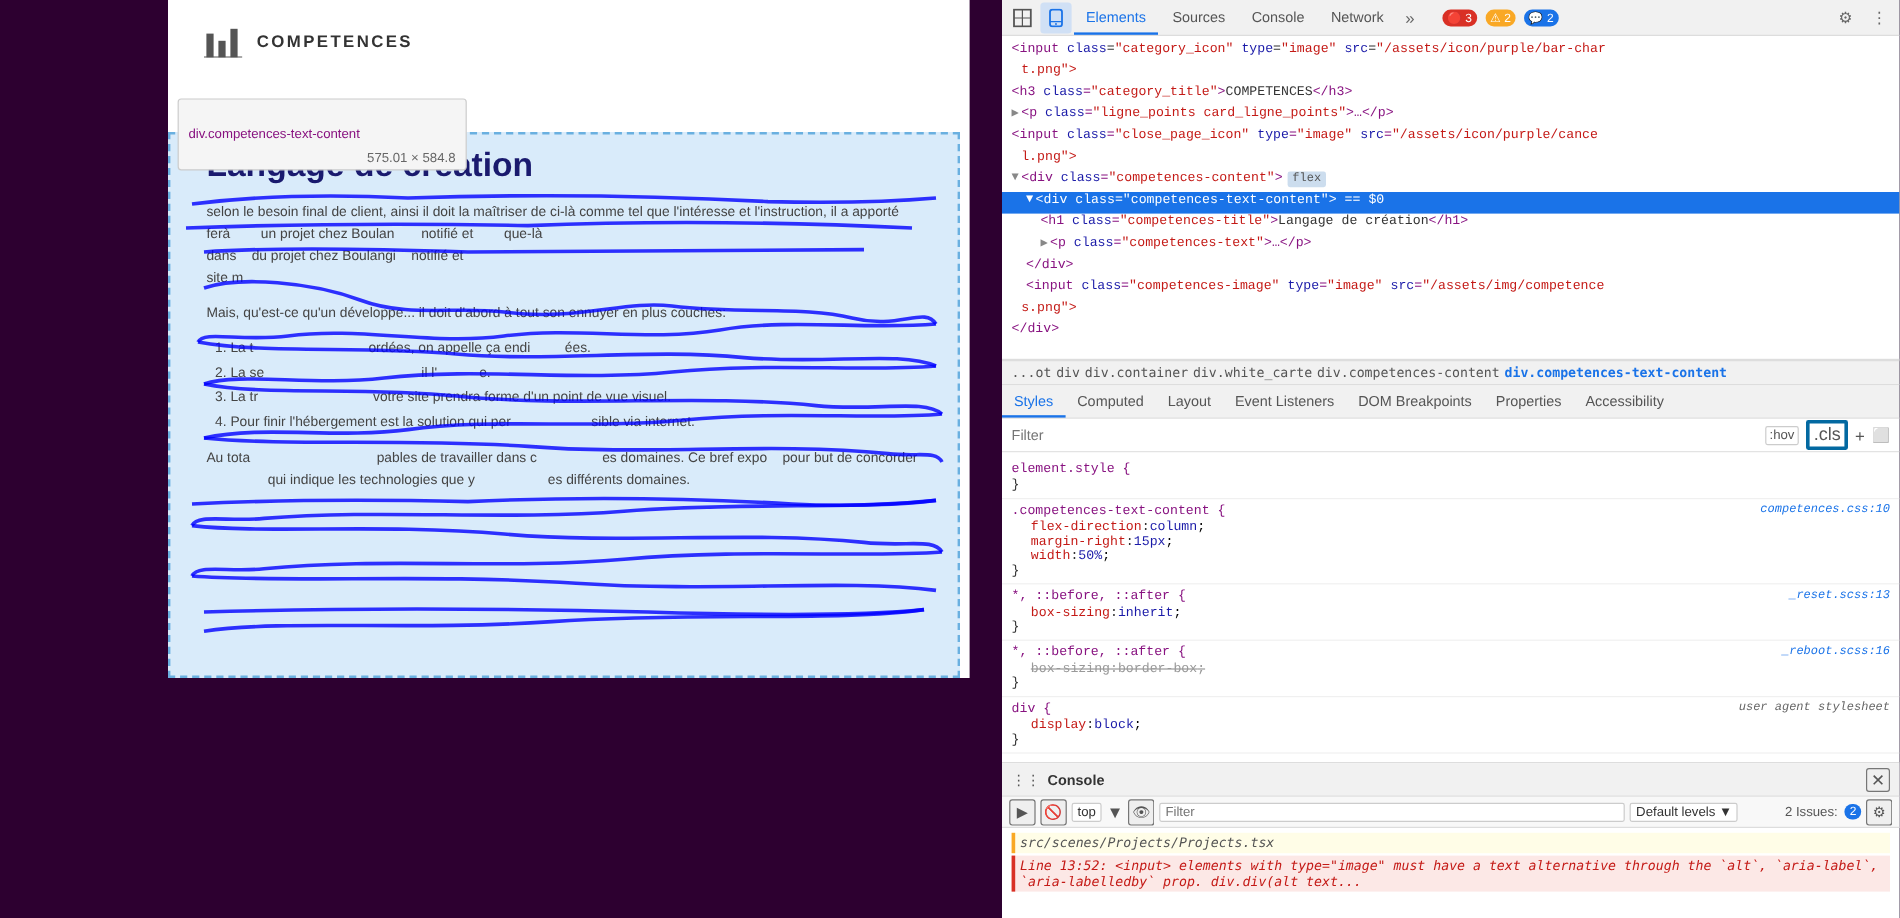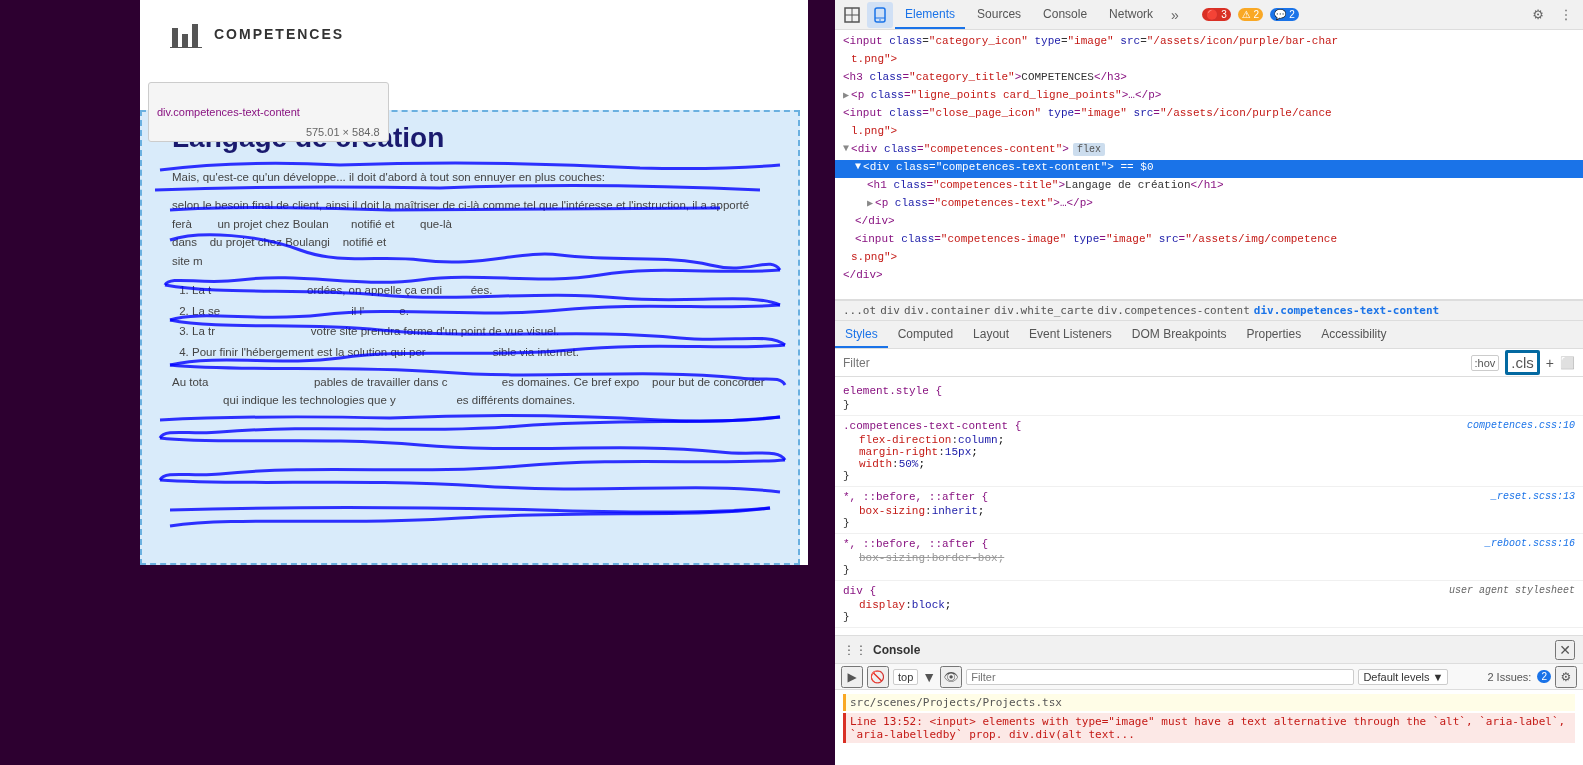--- a/index.html
+++ b/index.html
@@ -406,20 +406,21 @@
       gap: 3px;
       margin-left: 35px;
     }
 
     .console-output {
       flex: 1;
       overflow-y: auto;
       padding: 2px 8px;
       font-family: 'Consolas', monospace;
       font-size: 11px;
+      font-style: italic;
     }
     .console-warn-line {
       background: #fffde7;
       border-left: 3px solid #f9a825;
       padding: 2px 4px;
       color: #555;
       margin: 2px 0;
     }
     .console-error-line {
       background: #fce8e6;
@@ -453,22 +454,22 @@
   </div>
 
   <div class="element-tooltip">
     <span class="elem-tag">div.competences-text-content</span>
     <span class="elem-size">575.01 × 584.8</span>
   </div>
 
   <div class="highlighted-area">
     <div class="content-main">
       <h1 class="content-h1">Langage de création</h1>
+      <p class="content-text">selon le besoin final de client, ainsi il doit la maîtriser de ci-là comme tel que l'intéresse et l'instruction, il a apporté<br>ferà &nbsp;&nbsp;&nbsp;&nbsp;&nbsp;&nbsp; un projet chez Boulan &nbsp;&nbsp;&nbsp;&nbsp;&nbsp; notifié et &nbsp;&nbsp;&nbsp;&nbsp;&nbsp;&nbsp; que-là<br>dans &nbsp;&nbsp; du projet chez Boulangi &nbsp;&nbsp; notifié et<br>site m</p>
       <p class="content-text">Mais, qu'est-ce qu'un développe... il doit d'abord à tout son ennuyer en plus couches:</p>
-      <p class="content-text">selon le besoin final de client, ainsi il doit la maîtriser de ci-là comme tel que l'intéresse et l'instruction, il a apporté<br>ferà &nbsp;&nbsp;&nbsp;&nbsp;&nbsp;&nbsp; un projet chez Boulan &nbsp;&nbsp;&nbsp;&nbsp;&nbsp; notifié et &nbsp;&nbsp;&nbsp;&nbsp;&nbsp;&nbsp; que-là<br>dans &nbsp;&nbsp; du projet chez Boulangi &nbsp;&nbsp; notifié et<br>site m</p>
       <ol class="content-list">
         <li>La t &nbsp;&nbsp;&nbsp;&nbsp;&nbsp;&nbsp;&nbsp;&nbsp;&nbsp;&nbsp;&nbsp;&nbsp;&nbsp;&nbsp;&nbsp;&nbsp;&nbsp;&nbsp;&nbsp;&nbsp;&nbsp;&nbsp;&nbsp;&nbsp;&nbsp;&nbsp;&nbsp;&nbsp; ordées, on appelle ça endi &nbsp;&nbsp;&nbsp;&nbsp;&nbsp;&nbsp;&nbsp; ées.</li>
         <li>La se &nbsp;&nbsp;&nbsp;&nbsp;&nbsp;&nbsp;&nbsp;&nbsp;&nbsp;&nbsp;&nbsp;&nbsp;&nbsp;&nbsp;&nbsp;&nbsp;&nbsp;&nbsp;&nbsp;&nbsp;&nbsp;&nbsp;&nbsp;&nbsp;&nbsp;&nbsp;&nbsp;&nbsp;&nbsp;&nbsp;&nbsp;&nbsp;&nbsp;&nbsp;&nbsp;&nbsp;&nbsp;&nbsp;&nbsp; il l' &nbsp;&nbsp;&nbsp;&nbsp;&nbsp;&nbsp;&nbsp;&nbsp;&nbsp; e.</li>
         <li>La tr &nbsp;&nbsp;&nbsp;&nbsp;&nbsp;&nbsp;&nbsp;&nbsp;&nbsp;&nbsp;&nbsp;&nbsp;&nbsp;&nbsp;&nbsp;&nbsp;&nbsp;&nbsp;&nbsp;&nbsp;&nbsp;&nbsp;&nbsp;&nbsp;&nbsp;&nbsp;&nbsp;&nbsp; votre site prendra forme d'un point de vue visuel.</li>
         <li>Pour finir l'hébergement est la solution qui per &nbsp;&nbsp;&nbsp;&nbsp;&nbsp;&nbsp;&nbsp;&nbsp;&nbsp;&nbsp;&nbsp;&nbsp;&nbsp;&nbsp;&nbsp;&nbsp;&nbsp;&nbsp;&nbsp; sible via internet.</li>
       </ol>
       <p class="content-text">Au tota &nbsp;&nbsp;&nbsp;&nbsp;&nbsp;&nbsp;&nbsp;&nbsp;&nbsp;&nbsp;&nbsp;&nbsp;&nbsp;&nbsp;&nbsp;&nbsp;&nbsp;&nbsp;&nbsp;&nbsp;&nbsp;&nbsp;&nbsp;&nbsp;&nbsp;&nbsp;&nbsp;&nbsp;&nbsp;&nbsp;&nbsp; pables de travailler dans c &nbsp;&nbsp;&nbsp;&nbsp;&nbsp;&nbsp;&nbsp;&nbsp;&nbsp;&nbsp;&nbsp;&nbsp;&nbsp;&nbsp;&nbsp; es domaines. Ce bref expo &nbsp;&nbsp; pour but de concorder &nbsp;&nbsp;&nbsp;&nbsp;&nbsp;&nbsp;&nbsp;&nbsp;&nbsp;&nbsp;&nbsp;&nbsp;&nbsp;&nbsp;&nbsp; qui indique les technologies que y &nbsp;&nbsp;&nbsp;&nbsp;&nbsp;&nbsp;&nbsp;&nbsp;&nbsp;&nbsp;&nbsp;&nbsp;&nbsp;&nbsp;&nbsp;&nbsp;&nbsp; es différents domaines.</p>
     </div>
   </div>
 

